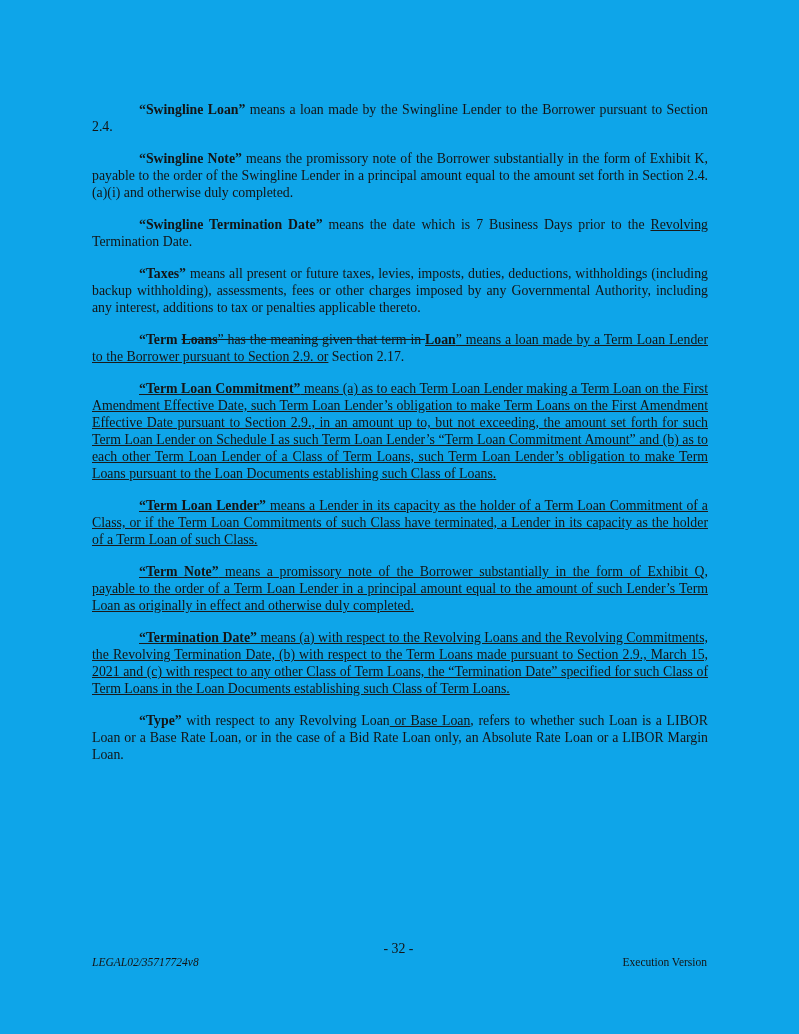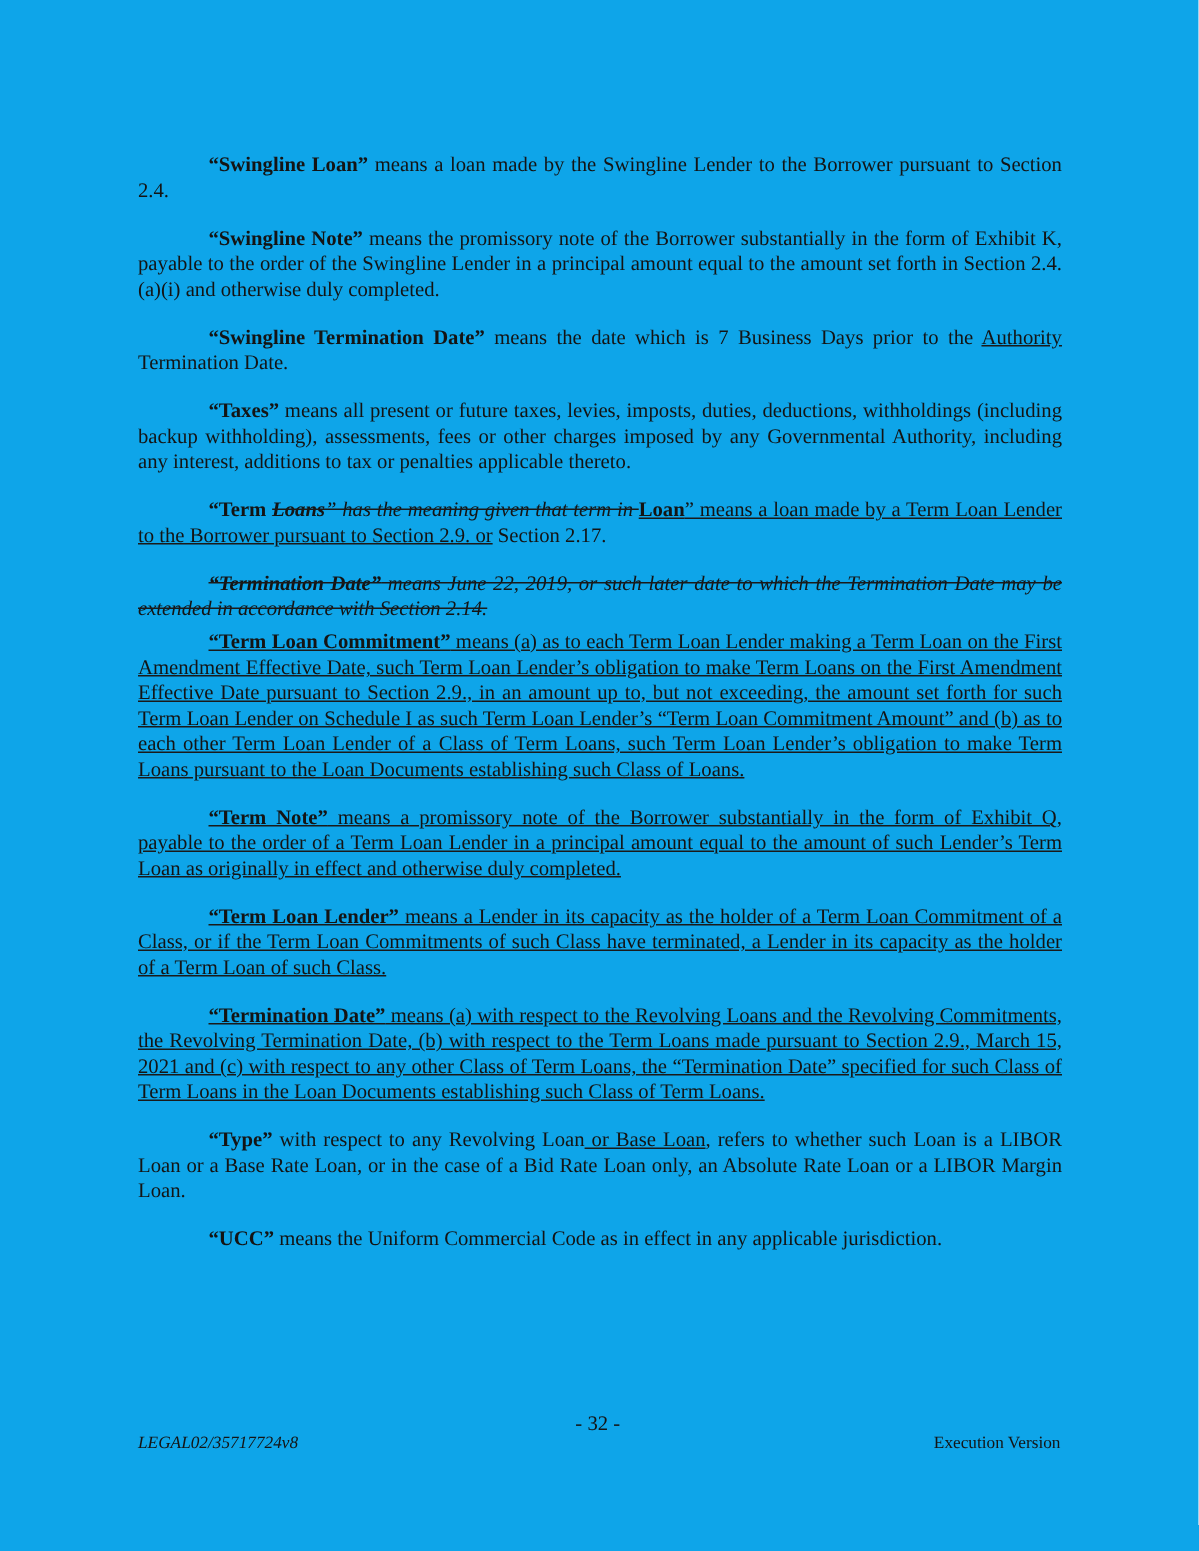--- a/index.html
+++ b/index.html
@@ -29,21 +29,21 @@
     margin: 0 0 15px 0;
     text-indent: 47px;
   }
   .para.tight {
     margin-top: 5px;
   }
   .para.no-gap-below {
     margin-bottom: 0;
   }
   .b { font-weight: bold; }
-  .del { text-decoration: line-through; text-decoration-color: #1a1a1a; font-style: italic; }
+  .del { text-decoration: line-through; text-decoration-color: #1a1a1a; }
   .ins { text-decoration: underline; text-decoration-color: #1a1a1a; }
   .footer-page-number {
     position: absolute;
     left: 0;
     top: 941px;
     width: 797px;
     text-align: center;
     font-size: 13.8px;
     font-family: "Liberation Serif", "DejaVu Serif", serif;
   }
@@ -64,30 +64,28 @@
     font-family: "Liberation Serif", "DejaVu Serif", serif;
   }
 </style>
 </head>
 <body>
 
 <div class="page">
   <div class="doc-body">
       <p class="para"><span class="b">“Swingline Loan”</span><span class=""> means a loan made by the Swingline Lender to the Borrower pursuant to Section 2.4.</span></p>
       <p class="para"><span class="b">“Swingline Note”</span><span class=""> means the promissory note of the Borrower substantially in the form of Exhibit K, payable to the order of the Swingline Lender in a principal amount equal to the amount set forth in Section 2.4.(a)(i) and otherwise duly completed.</span></p>
-      <p class="para"><span class="b">“Swingline Termination Date”</span><span class=""> means the date which is 7 Business Days prior to the </span><span class="ins">Authority</span><span class=""> Termination Date.</span></p>
+      <p class="para"><span class="b">“Swingline Termination Date”</span><span class=""> means the date which is 7 Business Days prior to the </span><span class="ins">Revolving</span><span class=""> Termination Date.</span></p>
       <p class="para"><span class="b">“Taxes”</span><span class=""> means all present or future taxes, levies, imposts, duties, deductions, withholdings (including backup withholding), assessments, fees or other charges imposed by any Governmental Authority, including any interest, additions to tax or penalties applicable thereto.</span></p>
       <p class="para"><span class="b">“Term </span><span class="b del">Loans</span><span class="del">” has the meaning given that term in </span><span class="b ins">Loan</span><span class="ins">” means a loan made by a Term Loan Lender to the Borrower pursuant to Section 2.9. or</span><span class=""> Section 2.17.</span></p>
-      <p class="para no-gap-below"><span class="b del">“Termination Date”</span><span class="del"> means June 22, 2019, or such later date to which the Termination Date may be extended in accordance with Section 2.14.</span></p>
       <p class="para tight"><span class="b ins">“Term Loan Commitment”</span><span class="ins"> means (a) as to each Term Loan Lender making a Term Loan on the First Amendment Effective Date, such Term Loan Lender’s obligation to make Term Loans on the First Amendment Effective Date pursuant to Section 2.9., in an amount up to, but not exceeding, the amount set forth for such Term Loan Lender on Schedule I as such Term Loan Lender’s “Term Loan Commitment Amount” and (b) as to each other Term Loan Lender of a Class of Term Loans, such Term Loan Lender’s obligation to make Term Loans pursuant to the Loan Documents establishing such Class of Loans.</span></p>
+      <p class="para"><span class="b ins">“Term Loan Lender”</span><span class="ins"> means a Lender in its capacity as the holder of a Term Loan Commitment of a Class, or if the Term Loan Commitments of such Class have terminated, a Lender in its capacity as the holder of a Term Loan of such Class.</span></p>
       <p class="para"><span class="b ins">“Term Note”</span><span class="ins"> means a promissory note of the Borrower substantially in the form of Exhibit Q, payable to the order of a Term Loan Lender in a principal amount equal to the amount of such Lender’s Term Loan as originally in effect and otherwise duly completed.</span></p>
-      <p class="para"><span class="b ins">“Term Loan Lender”</span><span class="ins"> means a Lender in its capacity as the holder of a Term Loan Commitment of a Class, or if the Term Loan Commitments of such Class have terminated, a Lender in its capacity as the holder of a Term Loan of such Class.</span></p>
       <p class="para"><span class="b ins">“Termination Date”</span><span class="ins"> means (a) with respect to the Revolving Loans and the Revolving Commitments, the Revolving Termination Date, (b) with respect to the Term Loans made pursuant to Section 2.9., March 15, 2021 and (c) with respect to any other Class of Term Loans, the “Termination Date” specified for such Class of Term Loans in the Loan Documents establishing such Class of Term Loans.</span></p>
       <p class="para"><span class="b">“Type”</span><span class=""> with respect to any Revolving Loan</span><span class="ins"> or Base Loan</span><span class="">, refers to whether such Loan is a LIBOR Loan or a Base Rate Loan, or in the case of a Bid Rate Loan only, an Absolute Rate Loan or a LIBOR Margin Loan.</span></p>
-      <p class="para"><span class="b">“UCC”</span><span class=""> means the Uniform Commercial Code as in effect in any applicable jurisdiction.</span></p>
     </div>
 
   <div class="footer-page-number">- 32 -</div>
 
   <div class="footer-doc-id">LEGAL02/35717724v8</div>
 
   <div class="footer-version">Execution Version</div>
 </div>
 
 </body></html>

